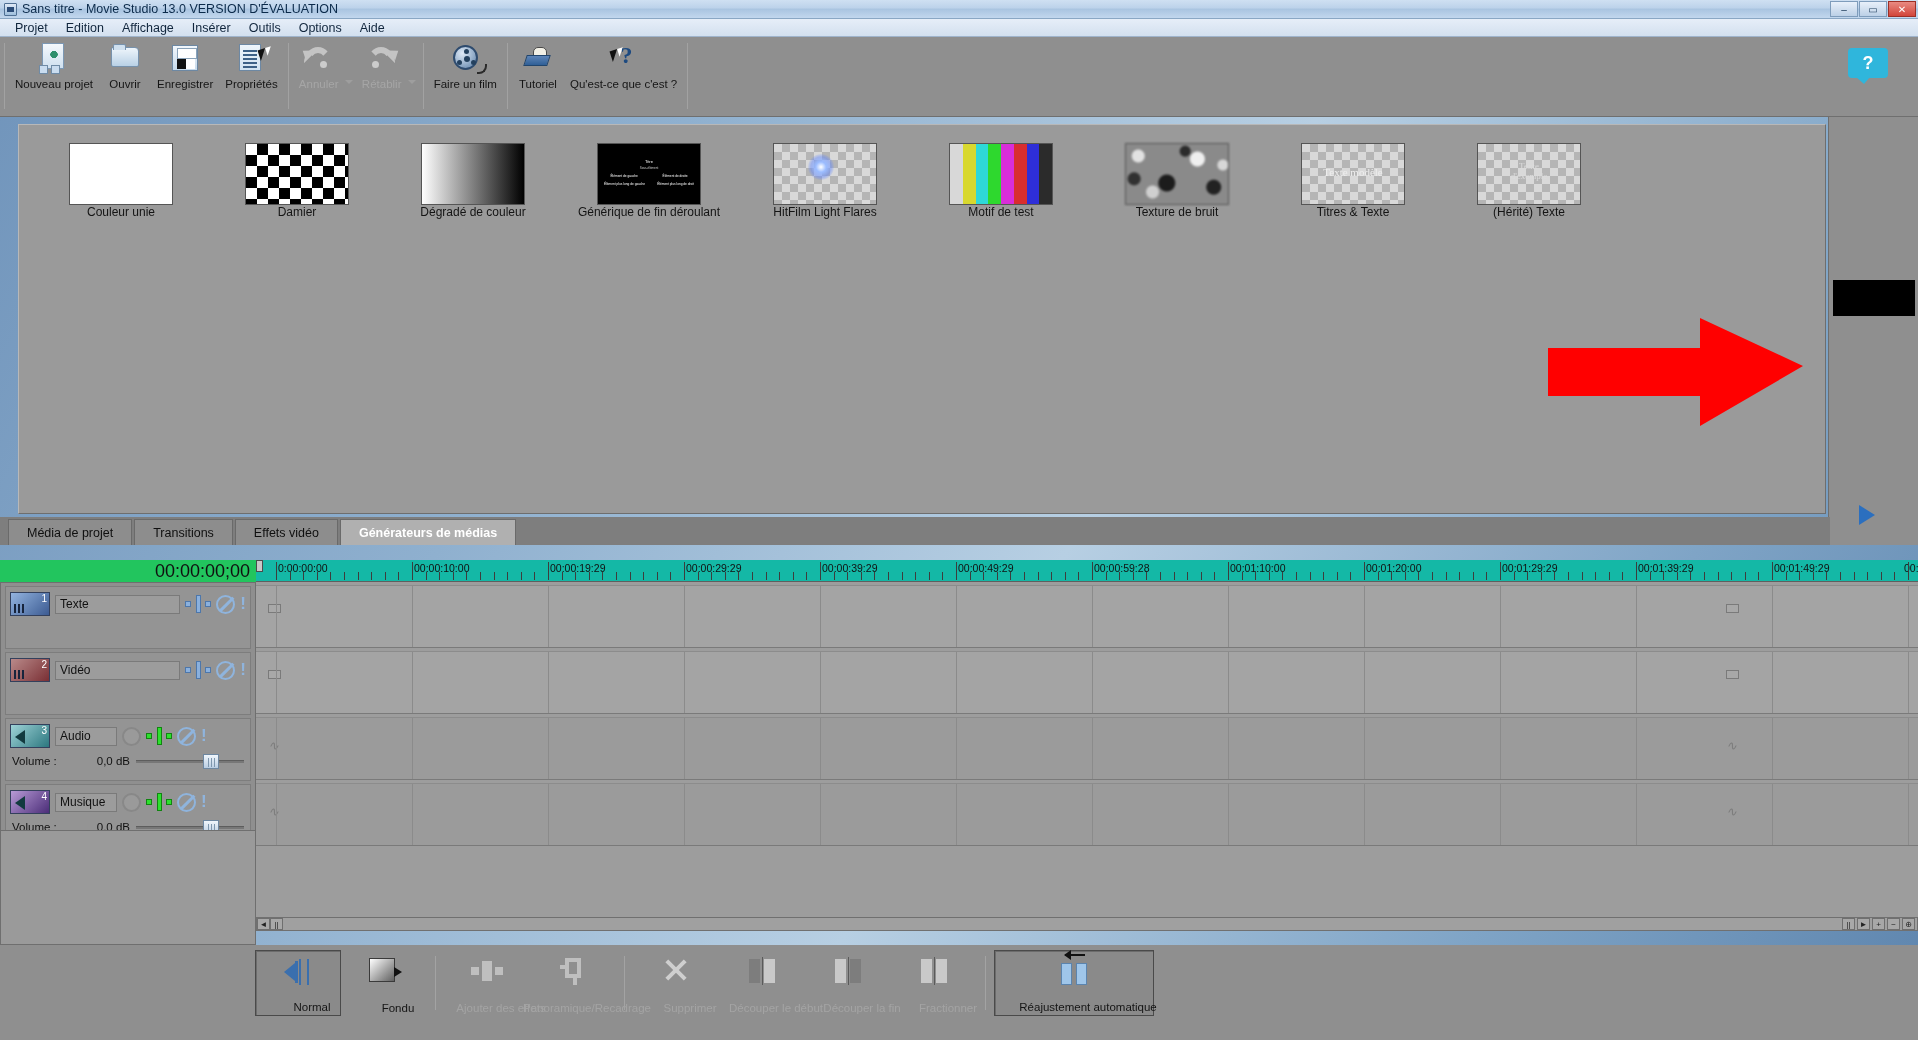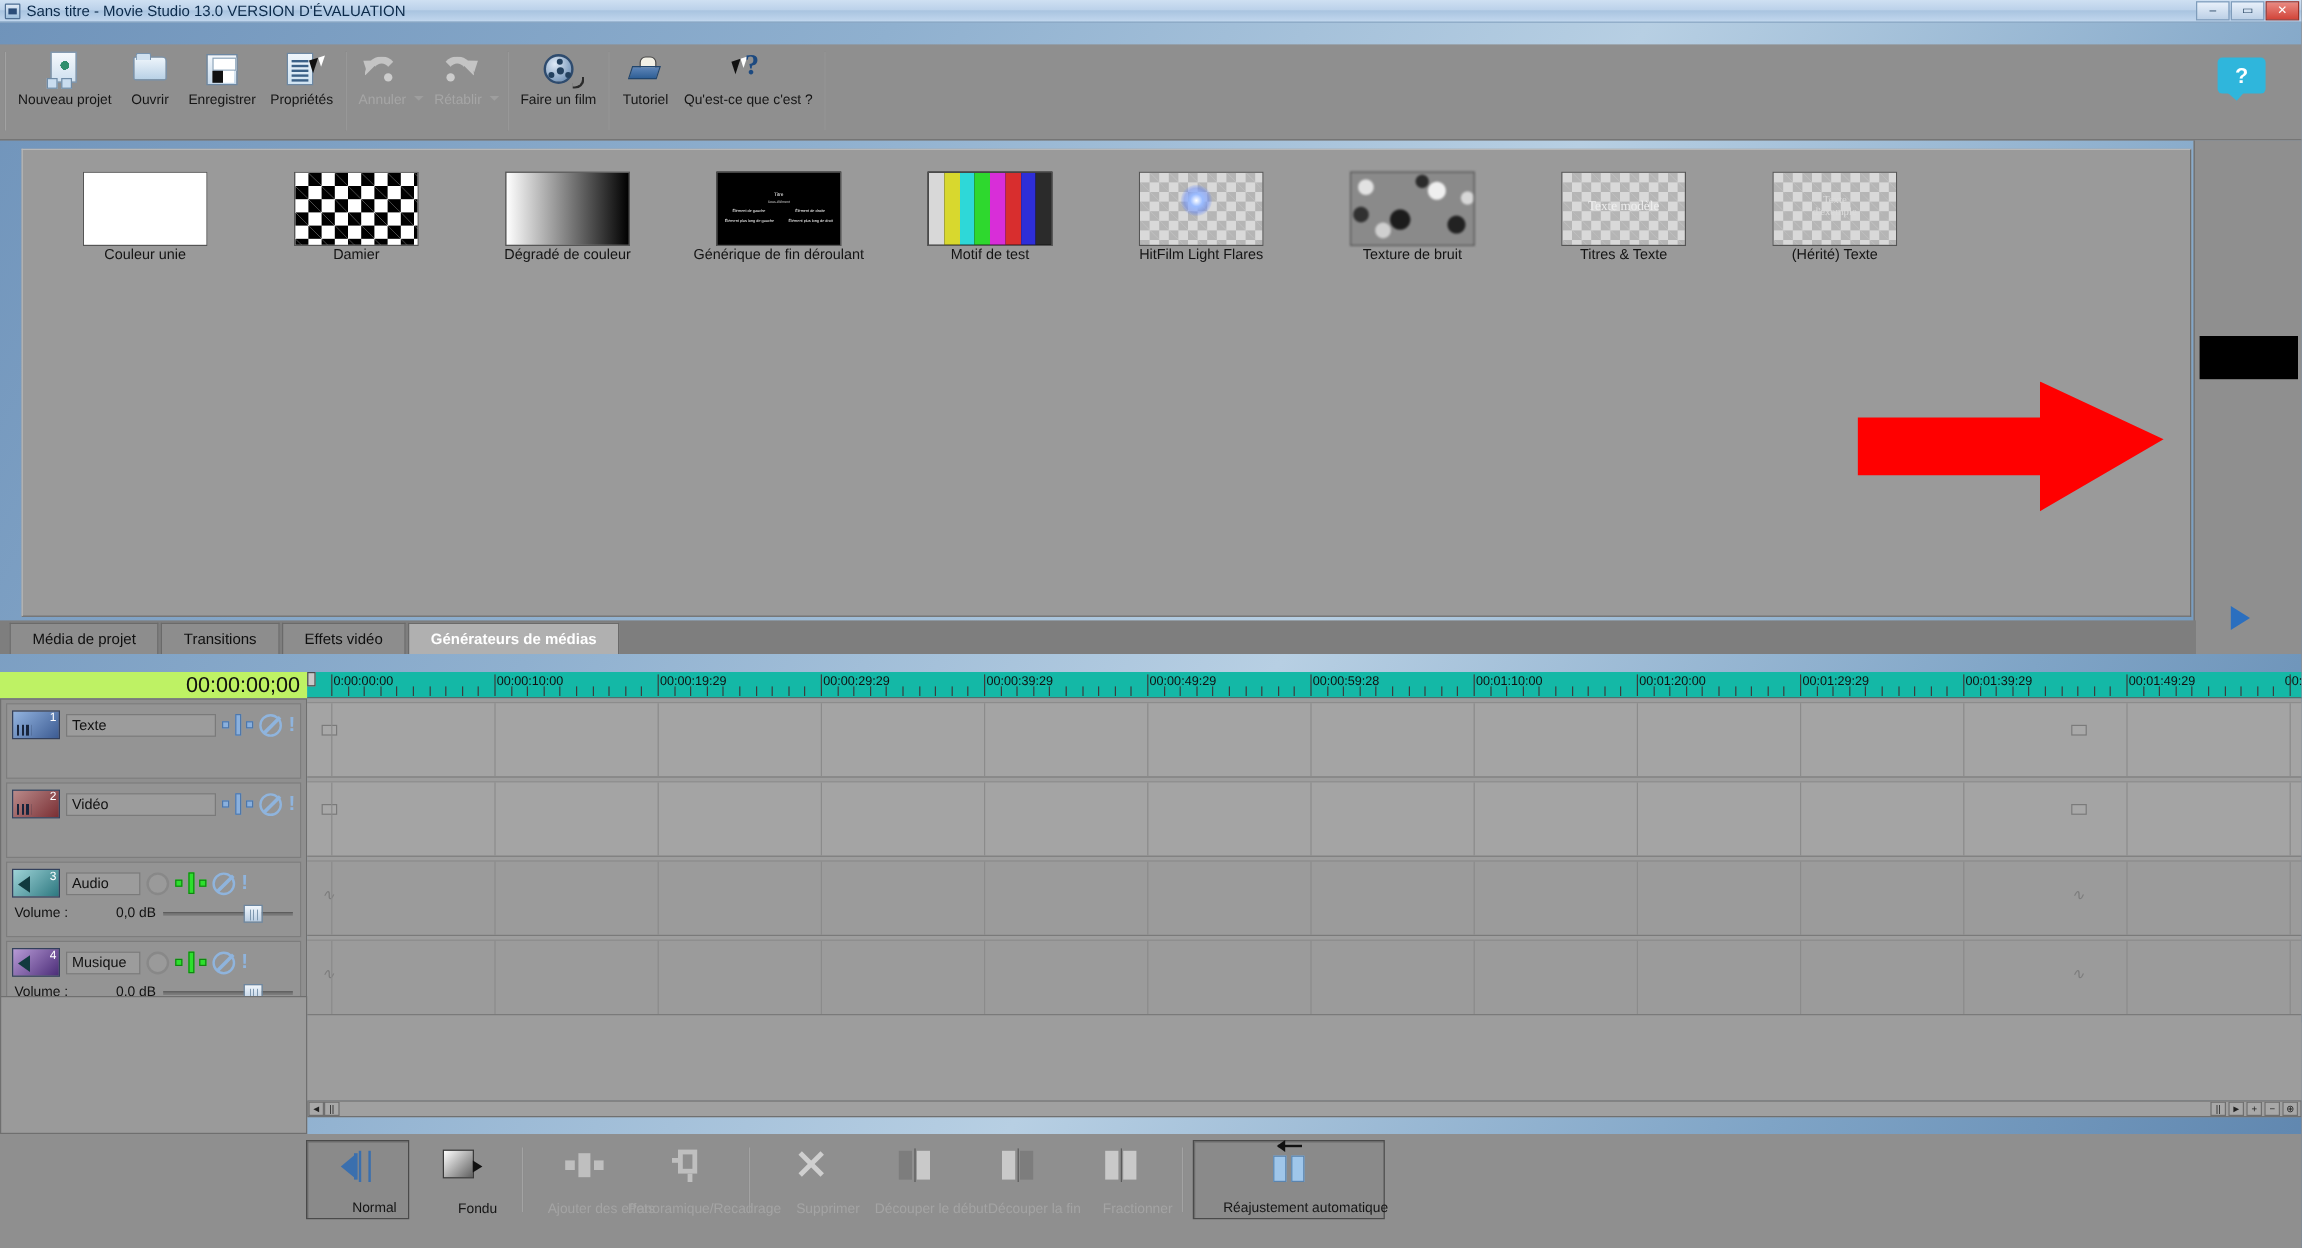--- a/index.html
+++ b/index.html
@@ -220,21 +220,21 @@
     text-align:center; white-space:pre-line;
     font-family:"Liberation Sans", sans-serif;
   }
   .arrow-svg{ position:absolute; left:1548px; top:318px; }
 
   
   .tl-wrap{ position:absolute; left:0; top:560px; width:1918px; height:385px; }
   .tc-display{
     position:absolute; left:0; top:0; width:256px; height:22px;
     display:flex; align-items:center; justify-content:flex-end; padding-right:6px;
-    background:#bef264; font-size:18px; color:#101010; font-family:"Liberation Sans",sans-serif;
+    background:#22c55e; font-size:18px; color:#101010; font-family:"Liberation Sans",sans-serif;
   }
   .track-headers{
     position:absolute; left:0; top:22px; width:256px; height:335px;
     background:#8f8f8f; border:1px solid #6f6f6f;
   }
   .th{
     height:63px; border-bottom:1px solid #747474; position:relative;
     background:#949494; margin:3px 4px 0 4px; border:1px solid #7d7d7d;
   }
   .th-row{ display:flex; align-items:center; padding:5px 4px 0 4px; gap:5px;}
@@ -358,20 +358,29 @@
     <div class="titlebar">
       <span class="t-ico"></span>
       <span class="t-text">Sans titre - Movie Studio 13.0 VERSION D'ÉVALUATION</span>
       <div class="win-btns">
         <div class="win-btn">–</div>
         <div class="win-btn">▭</div>
         <div class="win-btn close">✕</div>
       </div>
     </div>
 
+    <div class="menubar">
+      <span class="mi">Projet</span>
+      <span class="mi">Edition</span>
+      <span class="mi">Affichage</span>
+      <span class="mi">Insérer</span>
+      <span class="mi">Outils</span>
+      <span class="mi">Options</span>
+      <span class="mi">Aide</span>
+    </div>
 
     <div class="toolbar">
       <div class="tb-sep"></div>
 
       <div class="tb-btn">
         <div class="tb-ico">
           <div class="ico-new"></div>
             <div class="ico-new-sq1"></div>
             <div class="ico-new-sq2"></div>
         </div>
@@ -503,41 +512,41 @@
             <div class="c-row">
               <span>Élément de gauche</span>
               <span>Élément de droite</span>
             </div>
             <div class="c-row2">
               <span>Élément plus long de gauche</span>
               <span>Élément plus long de droit</span>
             </div>
           </div>
           <span class="m-label">Générique de fin déroulant</span>
+        </div>
+
+        <div class="media-cell">
+          <div class="thumb t-alpha">
+            <div class="flare"></div>
+          </div>
+          <span class="m-label">HitFilm Light Flares</span>
         </div>
 
         <div class="media-cell">
           <div class="thumb t-bars">
             <i style="background:#d8d8d8"></i>
               <i style="background:#d8d82e"></i>
               <i style="background:#2ed8d8"></i>
             <i style="background:#2ed82e"></i>
               <i style="background:#d82ed8"></i>
               <i style="background:#d82e2e"></i>
             <i style="background:#2e2ed8"></i>
               <i style="background:#2b2b2b"></i>
           </div>
           <span class="m-label">Motif de test</span>
-        </div>
-
-        <div class="media-cell">
-          <div class="thumb t-alpha">
-            <div class="flare"></div>
-          </div>
-          <span class="m-label">HitFilm Light Flares</span>
         </div>
 
         <div class="media-cell">
           <div class="thumb t-noise"></div>
           <span class="m-label">Texture de bruit</span>
         </div>
 
         <div class="media-cell">
           <div class="thumb t-alpha">
             <div class="t-title-txt">Texte modèle</div>

